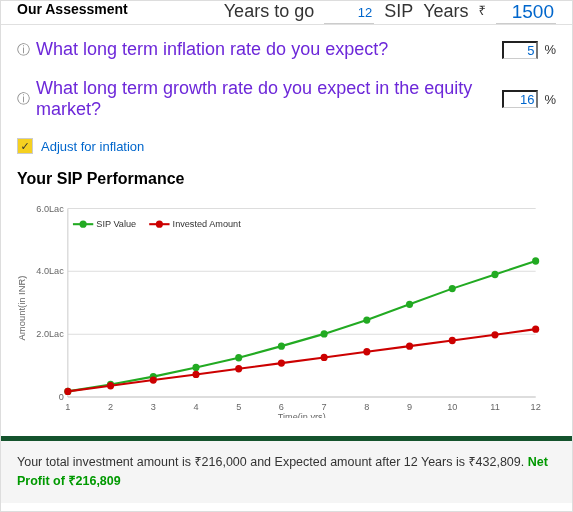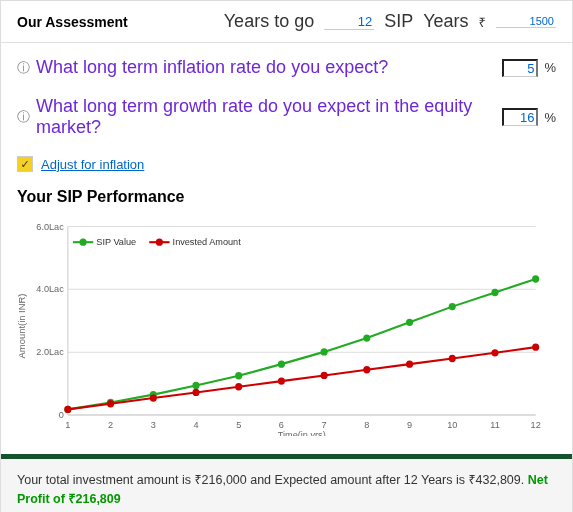--- a/index.html
+++ b/index.html
@@ -13,22 +13,21 @@
       min-height: 100vh;
     }
     .card {
       background: #fff;
       border: 1px solid #ddd;
       width: 573px;
       min-height: 512px;
     }
     .header {
       display: flex;
-      align-items: center;
-      padding: 10px 16px;
+      padding: 0 16px;
       border-bottom: 1px solid #e0e0e0;
       gap: 10px;
     }
     .header-title {
       font-weight: bold;
       font-size: 14px;
       flex: 1;
     }
     .header-label {
       font-size: 18px;
@@ -46,21 +45,21 @@
     }
     .header-rupee {
       color: #333;
       font-size: 13px;
     }
     .header-amount-input {
       border: none;
       border-bottom: 1px solid #ccc;
       width: 60px;
       text-align: right;
-      font-size: 11px;
+      font-size: 19px;
       color: #0066cc;
       outline: none;
       padding: 0 2px;
     }
     .body {
       padding: 14px 16px;
     }
     .question-row {
       display: flex;
       align-items: center;
@@ -102,21 +101,20 @@
       border: 1px solid #ccc;
       display: flex;
       align-items: center;
       justify-content: center;
       font-size: 11px;
       color: #333;
     }
     .adjust-label {
       font-size: 13px;
       color: #0066cc;
-      text-decoration: underline;
     }
     .performance-title {
       font-weight: bold;
       font-size: 16px;
       margin-bottom: 10px;
     }
     .chart-container {
       width: 100%;
       height: 220px;
       position: relative;

